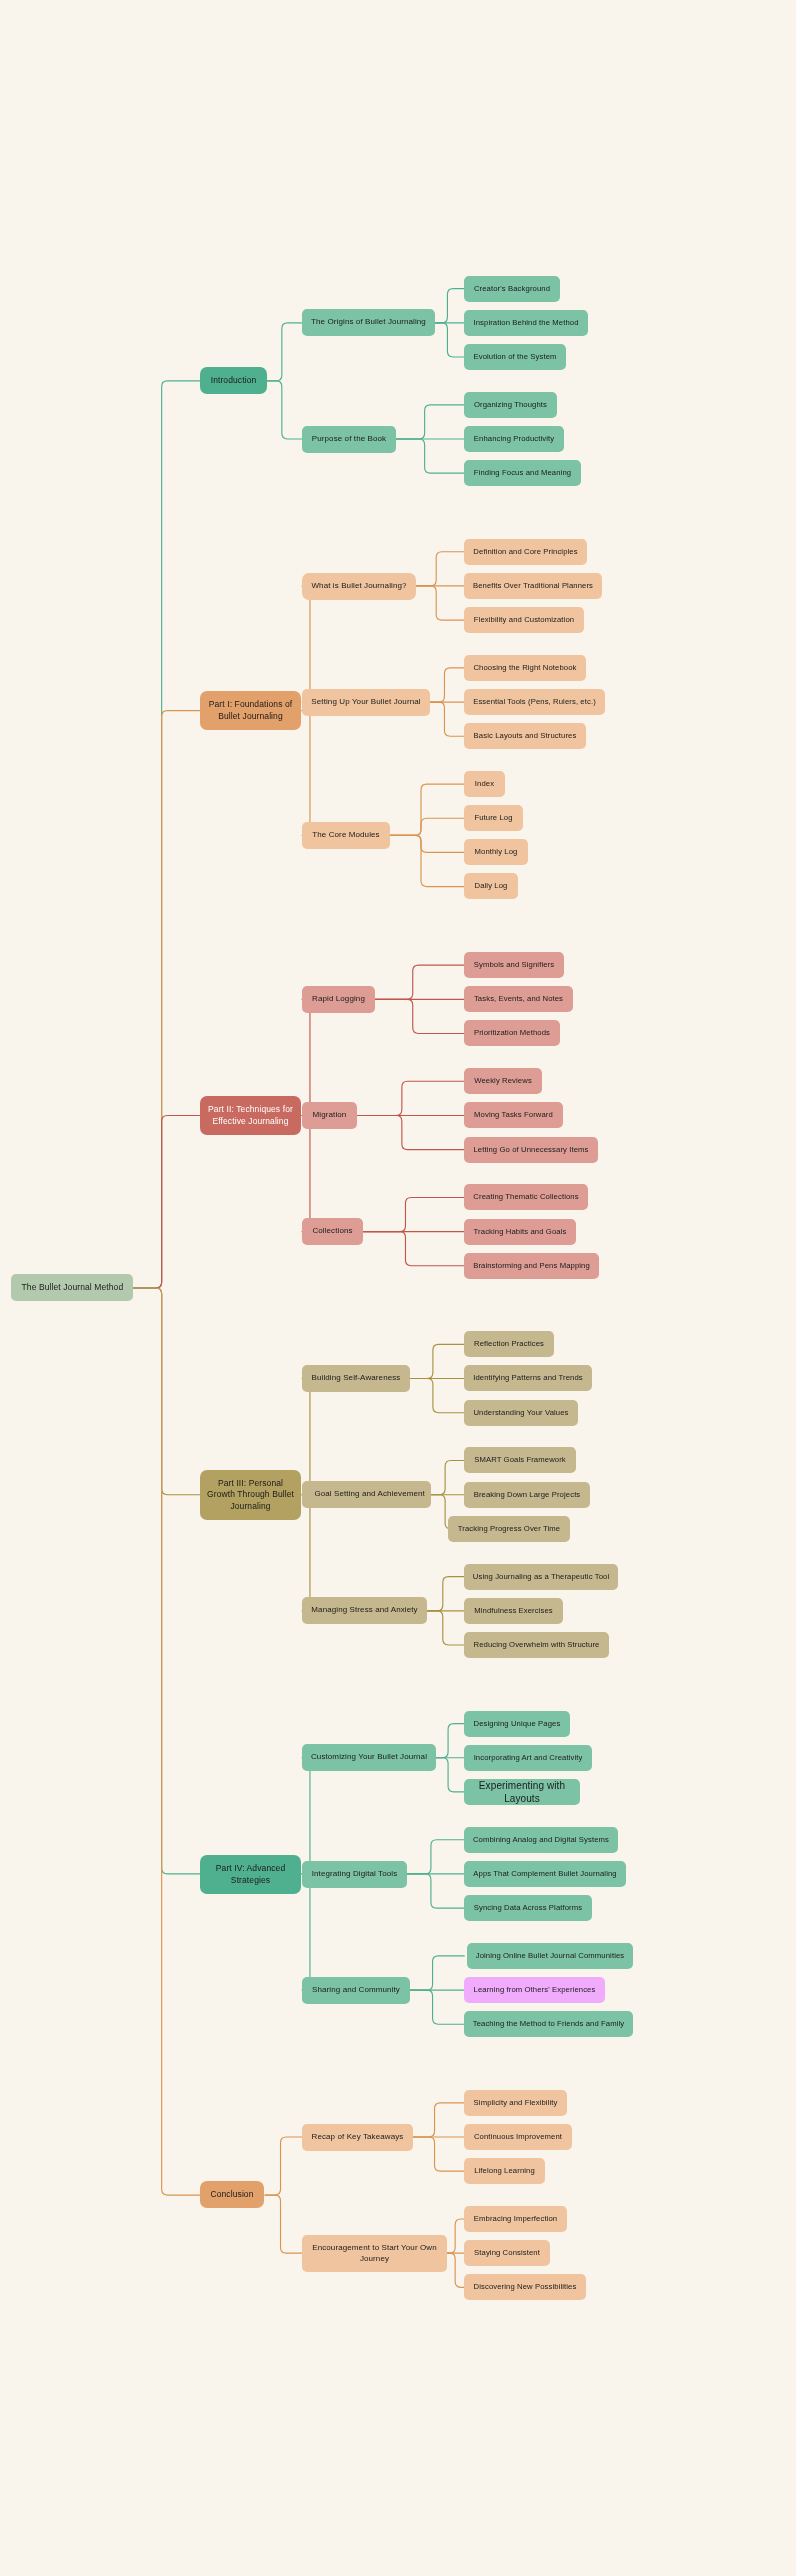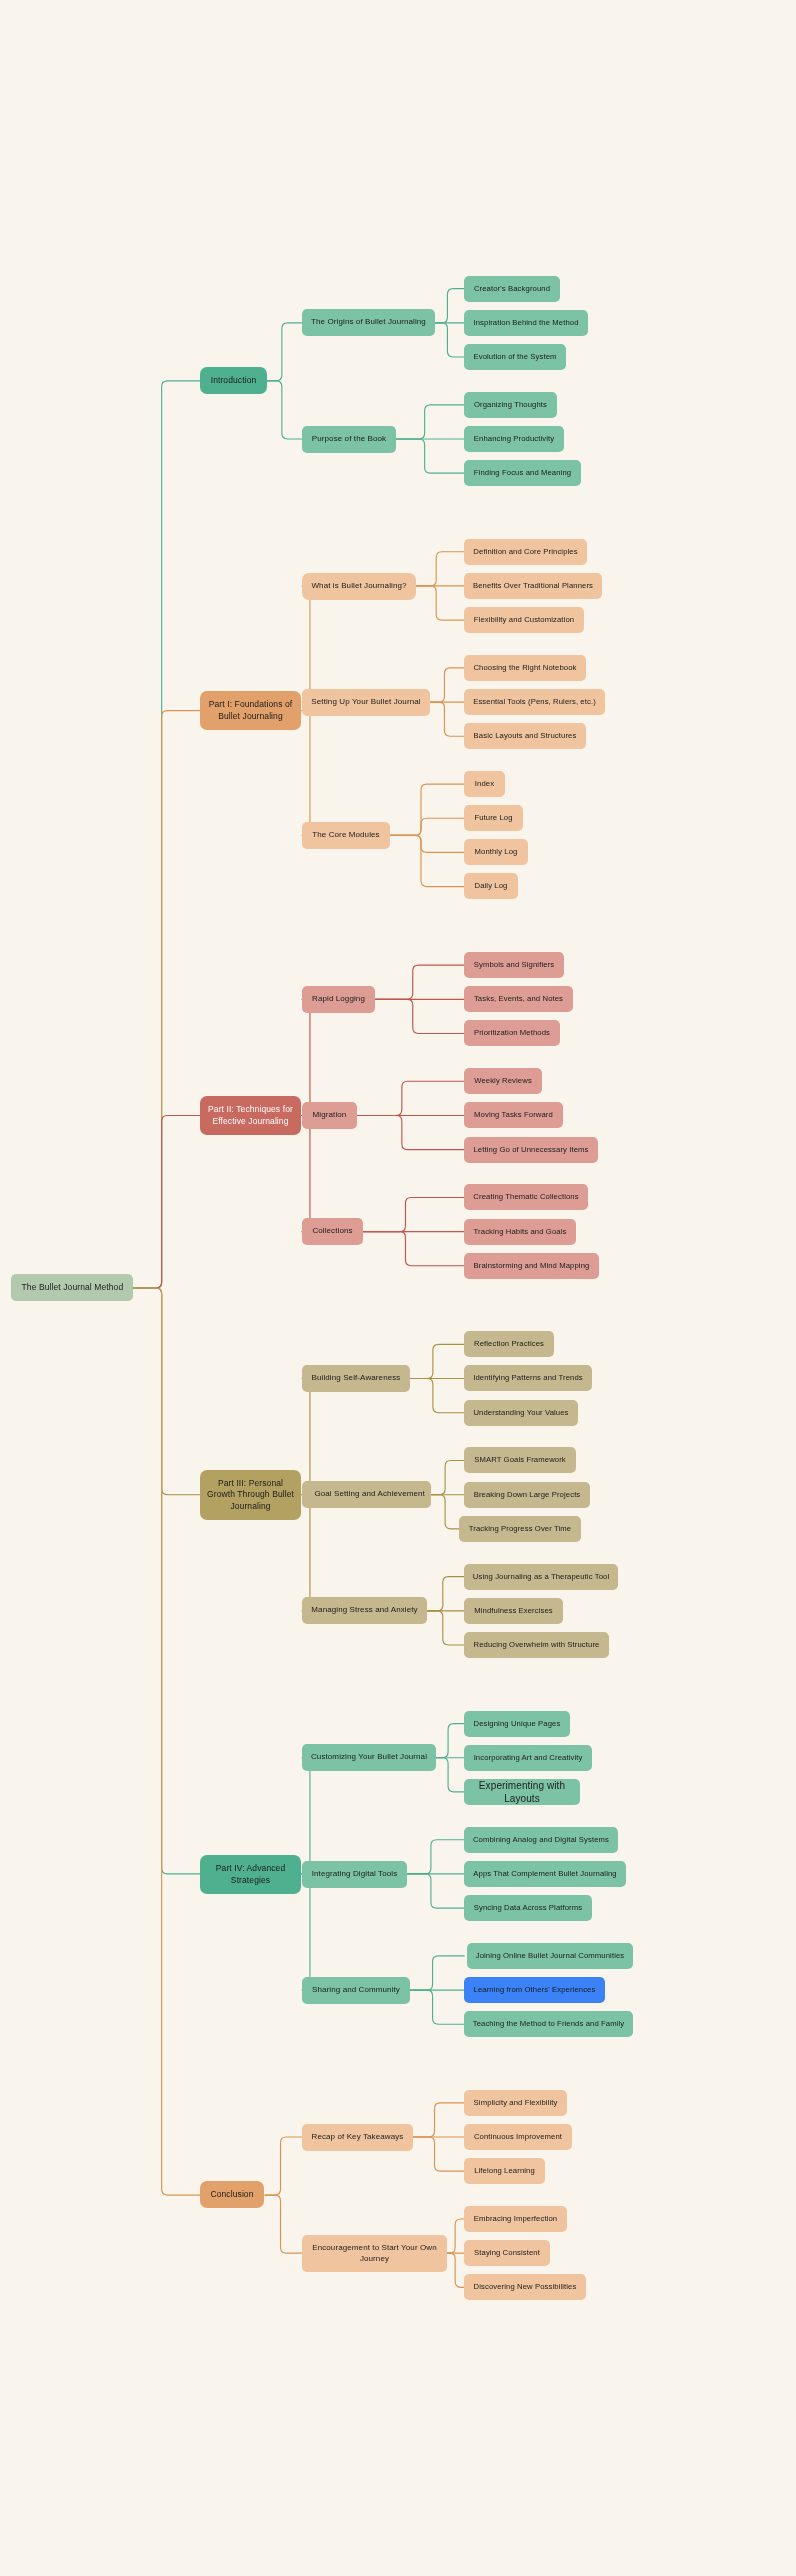--- a/index.html
+++ b/index.html
@@ -200,21 +200,21 @@
     <div class="node l2" style="left: 302px; top: 1102px; width: 55px; height: 27px; background: rgb(221, 157, 149); font-size: 8px;">
       <span>Migration</span>
     </div>
     <div class="node l3" style="left: 464px; top: 1184px; width: 124px; height: 26px; background: rgb(221, 157, 149); font-size: 7.7px;">
       <span>Creating Thematic Collections</span>
     </div>
     <div class="node l3" style="left: 464px; top: 1219px; width: 112px; height: 26px; background: rgb(221, 157, 149); font-size: 7.7px;">
       <span>Tracking Habits and Goals</span>
     </div>
     <div class="node l3" style="left: 464px; top: 1253px; width: 135px; height: 26px; background: rgb(221, 157, 149); font-size: 7.7px;">
-      <span>Brainstorming and Mind Mapping</span>
+      <span>Brainstorming and Pens Mapping</span>
     </div>
     <div class="node l2" style="left: 302px; top: 1218px; width: 61px; height: 27px; background: rgb(221, 157, 149); font-size: 8px;">
       <span>Collections</span>
     </div>
     <div class="node l1 white-text" style="left: 200px; top: 1096px; width: 101px; height: 39px; background: rgb(201, 106, 97); font-size: 8.5px;">
       <span>Part II: Techniques for Effective Journaling</span>
     </div>
     <div class="node l3" style="left: 464px; top: 1331px; width: 90px; height: 26px; background: rgb(197, 183, 142); font-size: 7.7px;">
       <span>Reflection Practices</span>
     </div>
@@ -226,21 +226,21 @@
     </div>
     <div class="node l2" style="left: 302px; top: 1365px; width: 108px; height: 27px; background: rgb(197, 183, 142); font-size: 8px;">
       <span>Building Self-Awareness</span>
     </div>
     <div class="node l3" style="left: 464px; top: 1447px; width: 112px; height: 26px; background: rgb(197, 183, 142); font-size: 7.7px;">
       <span>SMART Goals Framework</span>
     </div>
     <div class="node l3" style="left: 464px; top: 1482px; width: 126px; height: 26px; background: rgb(197, 183, 142); font-size: 7.7px;">
       <span>Breaking Down Large Projects</span>
     </div>
-    <div class="node l3" style="left: 459px; top: 1516px; width: 122px; height: 26px; background: rgb(197, 183, 142); font-size: 7.7px;">
+    <div class="node l3" style="left: 448px; top: 1516px; width: 122px; height: 26px; background: rgb(197, 183, 142); font-size: 7.7px;">
       <span>Tracking Progress Over Time</span>
     </div>
     <div class="node l2" style="left: 302px; top: 1481px; width: 129px; height: 27px; background: rgb(197, 183, 142); font-size: 8px; padding-left: 12px;">
       <span>Goal Setting and Achievement</span>
     </div>
     <div class="node l3" style="left: 464px; top: 1564px; width: 154px; height: 26px; background: rgb(197, 183, 142); font-size: 7.7px;">
       <span>Using Journaling as a Therapeutic Tool</span>
     </div>
     <div class="node l3" style="left: 464px; top: 1598px; width: 99px; height: 26px; background: rgb(197, 183, 142); font-size: 7.7px;">
       <span>Mindfulness Exercises</span>
@@ -274,21 +274,21 @@
     </div>
     <div class="node l3" style="left: 464px; top: 1895px; width: 128px; height: 26px; background: rgb(124, 195, 165); font-size: 7.7px;">
       <span>Syncing Data Across Platforms</span>
     </div>
     <div class="node l2" style="left: 302px; top: 1861px; width: 105px; height: 27px; background: rgb(124, 195, 165); font-size: 8px;">
       <span>Integrating Digital Tools</span>
     </div>
     <div class="node l3" style="left: 467px; top: 1943px; width: 166px; height: 26px; background: rgb(124, 195, 165); font-size: 7.7px;">
       <span>Joining Online Bullet Journal Communities</span>
     </div>
-    <div class="node l3" style="left: 464px; top: 1977px; width: 141px; height: 26px; background: #3b82f6; font-size: 7.7px;">
+    <div class="node l3" style="left: 464px; top: 1977px; width: 141px; height: 26px; background: #f0abfc; font-size: 7.7px;">
       <span>Learning from Others' Experiences</span>
     </div>
     <div class="node l3" style="left: 464px; top: 2011px; width: 169px; height: 26px; background: rgb(124, 195, 165); font-size: 7.7px;">
       <span>Teaching the Method to Friends and Family</span>
     </div>
     <div class="node l2" style="left: 302px; top: 1977px; width: 108px; height: 27px; background: rgb(124, 195, 165); font-size: 8px;">
       <span>Sharing and Community</span>
     </div>
     <div class="node l1" style="left: 200px; top: 1855px; width: 101px; height: 39px; background: rgb(79, 176, 143); font-size: 8.5px;">
       <span>Part IV: Advanced Strategies</span>

